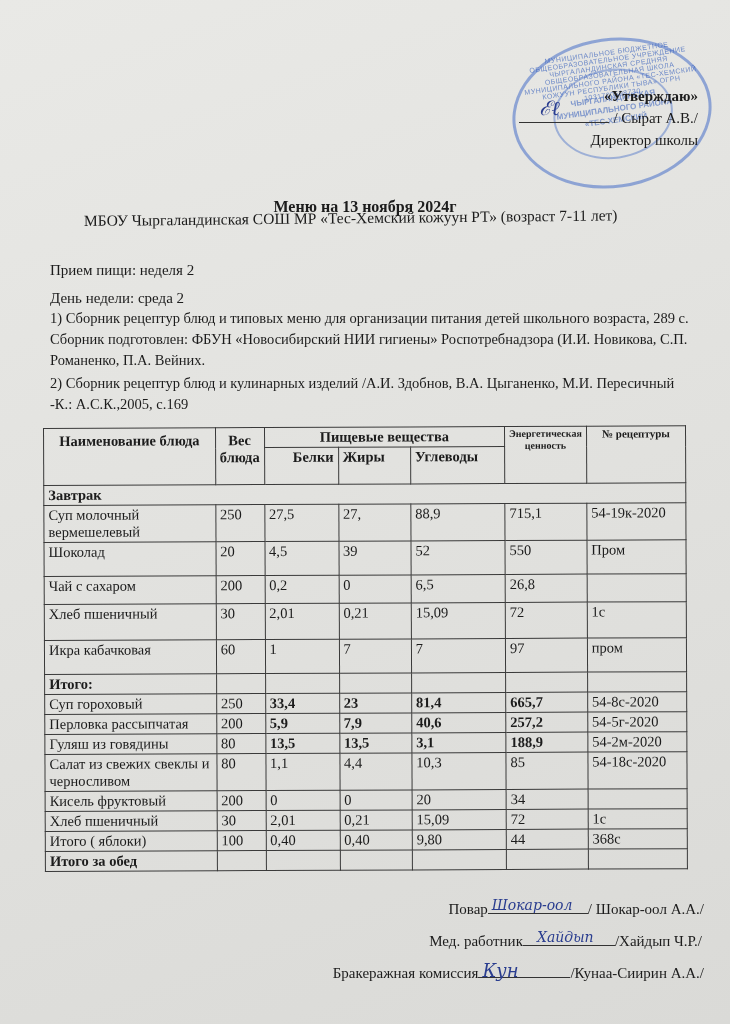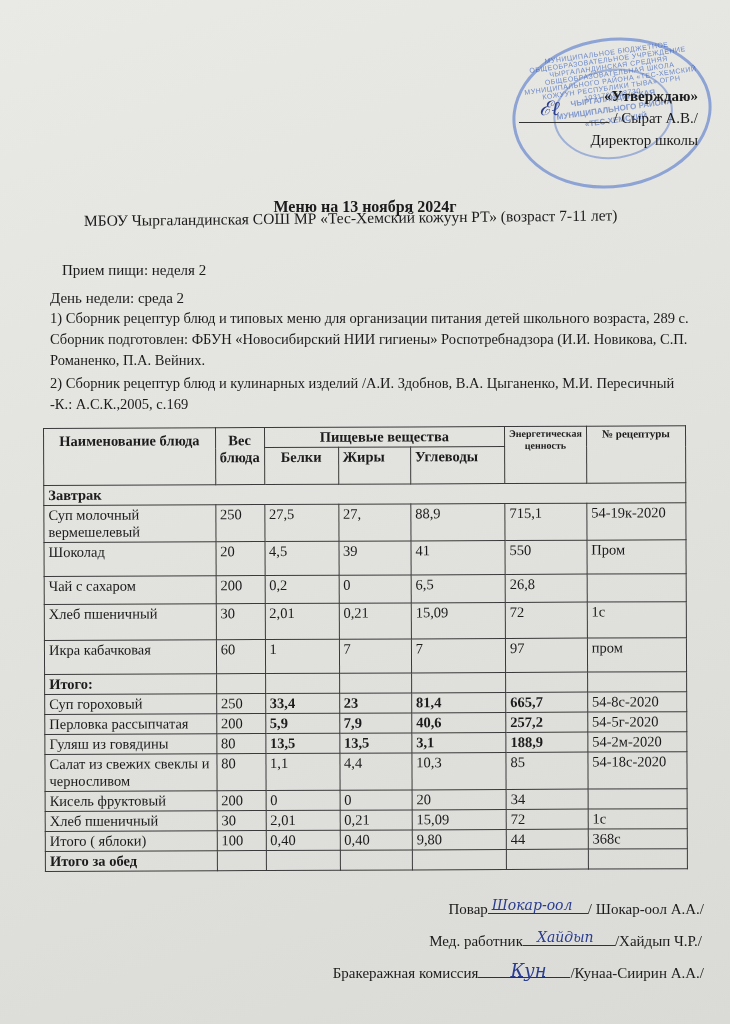--- a/index.html
+++ b/index.html
@@ -84,21 +84,21 @@
 <div class="abs approve">
   <div class="title">«Утверждаю»</div>
   <div>
     <span class="sign-line"><span class="squiggle" style="left:20px;top:-10px;">ℰℓ</span></span><span>/ Сырат А.В./</span>
   </div>
   <div>Директор школы</div>
 </div>
 
 <div class="abs doc-title">Меню на 13 ноября 2024г</div>
 <div class="abs school" style="top:212px;">МБОУ Чыргаландинская СОШ МР «Тес-Хемский кожуун РТ»  (возраст 7-11 лет)</div>
-<div class="abs line" style="top:262px;margin-left:12px;">Прием пищи: неделя 2</div>
+<div class="abs line" style="top:262px;">Прием пищи: неделя 2</div>
 <div class="abs line" style="top:290px;">День недели: среда 2</div>
 <div class="abs para" style="top:308px;">1) Сборник рецептур блюд и типовых меню для организации питания детей школьного возраста, 289 с. Сборник подготовлен: ФБУН «Новосибирский НИИ гигиены» Роспотребнадзора (И.И. Новикова, С.П. Романенко, П.А. Вейних.</div>
 <div class="abs para" style="top:373px;">2) Сборник рецептур блюд и кулинарных изделий /А.И. Здобнов, В.А. Цыганенко, М.И. Пересичный -К.: А.С.К.,2005, с.169</div>
 
 <table class="menu-table">
   <colgroup>
     <col class="col-name">
       <col class="col-w">
       <col class="col-b">
       <col class="col-f">
@@ -108,21 +108,21 @@
   </colgroup>
   <thead>
     <tr style="height:20px;">
       <th rowspan="2" style="padding-top:4px;">Наименование блюда</th>
       <th rowspan="2" style="padding-top:4px;">Вес блюда</th>
       <th colspan="3">Пищевые вещества</th>
       <th rowspan="2" class="small">Энергетическая ценность</th>
       <th rowspan="2" class="small" style="font-size:11px;">№ рецептуры</th>
     </tr>
     <tr style="height:37px;">
-      <th style="text-align:left;padding-left:16px;">Белки</th>
+      <th style="text-align:right;padding-left:16px;">Белки</th>
       <th style="text-align:left;">Жиры</th>
       <th style="text-align:left;border-radius:14px;">Углеводы</th>
     </tr>
   </thead>
   <tbody>
     <tr class="section">
       <td colspan="7">Завтрак</td>
     </tr>
 
     <tr style="height:36px;">
@@ -132,21 +132,21 @@
       <td>27,</td>
       <td>88,9</td>
       <td>715,1</td>
       <td>54-19к-2020</td>
     </tr>
     <tr style="height:34px;">
       <td>Шоколад</td>
       <td>20</td>
       <td>4,5</td>
       <td>39</td>
-      <td>41</td>
+      <td>52</td>
       <td>550</td>
       <td>Пром</td>
     </tr>
     <tr style="height:28px;">
       <td>Чай с сахаром</td>
       <td>200</td>
       <td>0,2</td>
       <td>0</td>
       <td>6,5</td>
       <td>26,8</td>
@@ -257,14 +257,14 @@
   </tbody>
 </table>
 
 <div class="abs sig" style="top:898px; right:26px;">
   <span>Повар</span><span class="blank" style="width:100px;"><span class="hand">Шокар-оол</span></span><span>/ Шокар-оол А.А./</span>
 </div>
 <div class="abs sig" style="top:930px; right:28px;">
   <span>Мед. работник</span><span class="blank" style="width:92px;"><span class="hand" style="left:14px;">Хайдып</span></span><span>/Хайдып Ч.Р./</span>
 </div>
 <div class="abs sig" style="top:962px; right:26px;">
-  <span>Бракеражная комиссия</span><span class="blank" style="width:92px;"><span class="hand" style="left:32px;bottom:-4px;font-size:18px;">Кун</span></span><span>/Кунаа-Сиирин А.А./</span>
+  <span>Бракеражная комиссия</span><span class="blank" style="width:92px;"><span class="hand" style="left:4px;bottom:-4px;font-size:18px;">Кун</span></span><span>/Кунаа-Сиирин А.А./</span>
 </div>
 
 </body></html>

